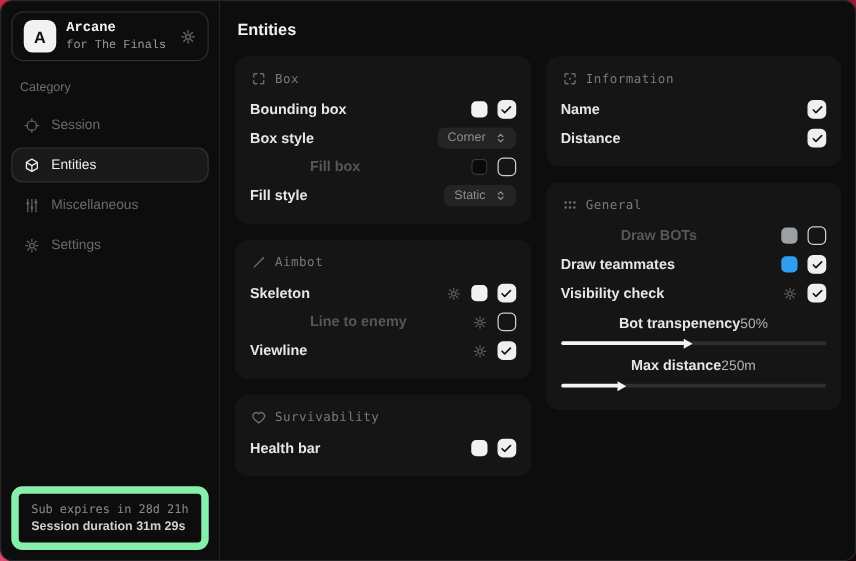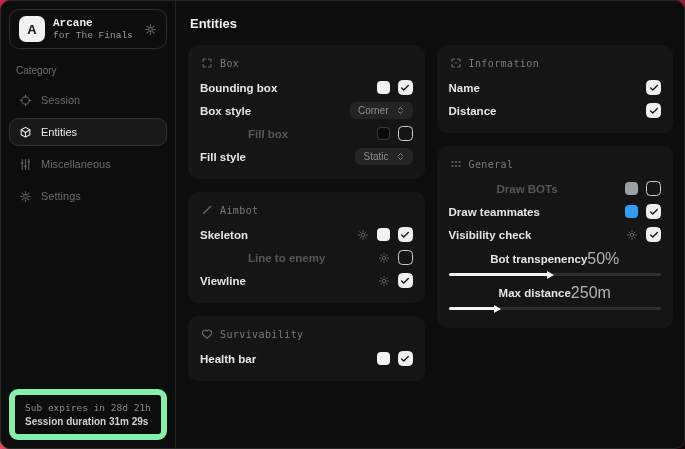--- a/index.html
+++ b/index.html
@@ -88,21 +88,21 @@
   .checkbox.checked svg { display:block; }
   .mini-gear { display:flex; color:#5c5c5c; cursor:pointer; }
   .dropdown {
     background:#242424; border-radius:6px; padding:3px 8px;
     display:flex; align-items:center; gap:7px; cursor:pointer;
   }
   .dropdown-value { font-size:10px; color:#8f8f8f; }
   .dropdown .dd-icon { display:flex; color:#8f8f8f; }
   .slider-block { margin:3px 0 7px; }
   .slider-top { display:flex; align-items:center; justify-content:center; min-height:19px; }
-  .slider-value { font-size:16px; color:#b3b3b3; }
+  .slider-value { font-size:11px; color:#b3b3b3; }
   .slider-track {
     position:relative; height:3px; background:#2e2e2e; border-radius:2px; margin-top:5px; cursor:pointer;
   }
   .slider-fill { position:absolute; left:0; top:0; bottom:0; background:#f4f4f4; border-radius:2px; }
   .slider-thumb {
     position:absolute; right:-6px; top:50%; transform:translateY(-50%);
     width:0; height:0;
     border-top:4px solid transparent; border-bottom:4px solid transparent;
     border-left:7px solid #f4f4f4;
   }

